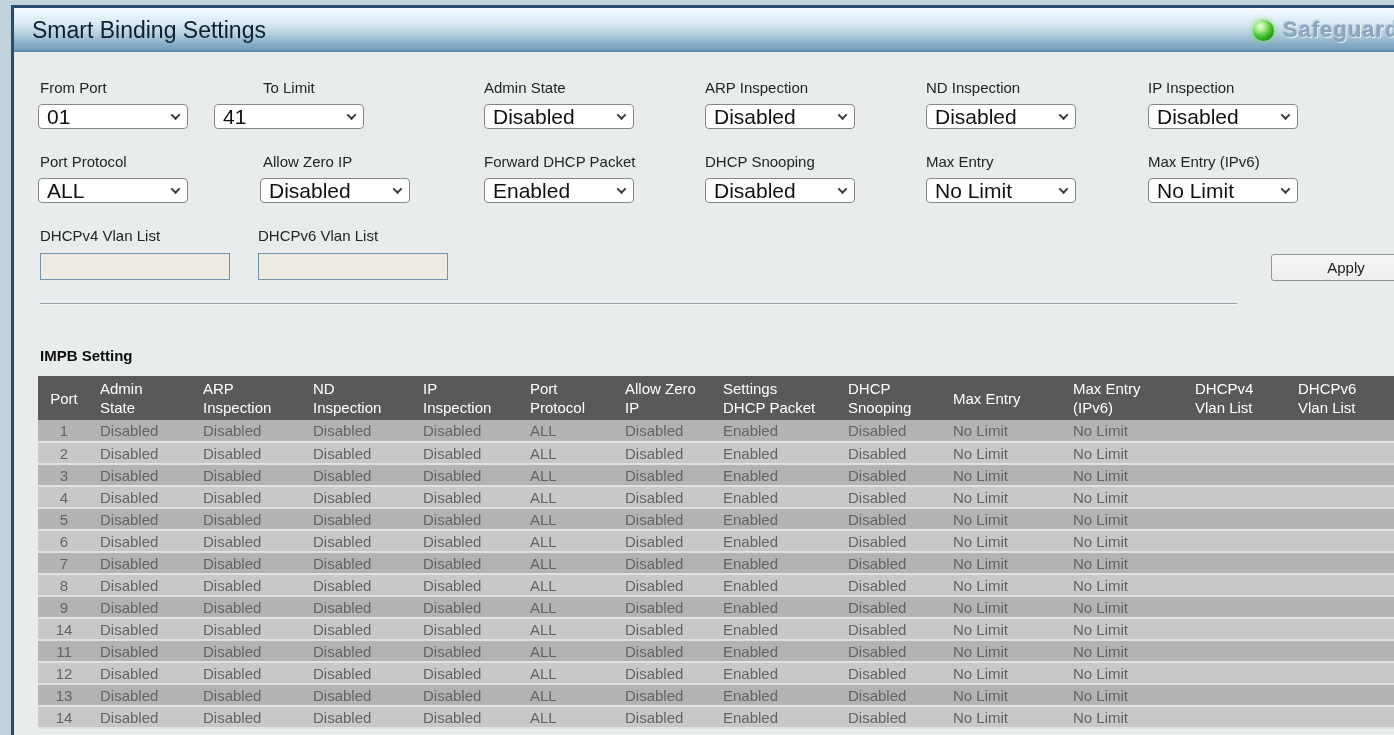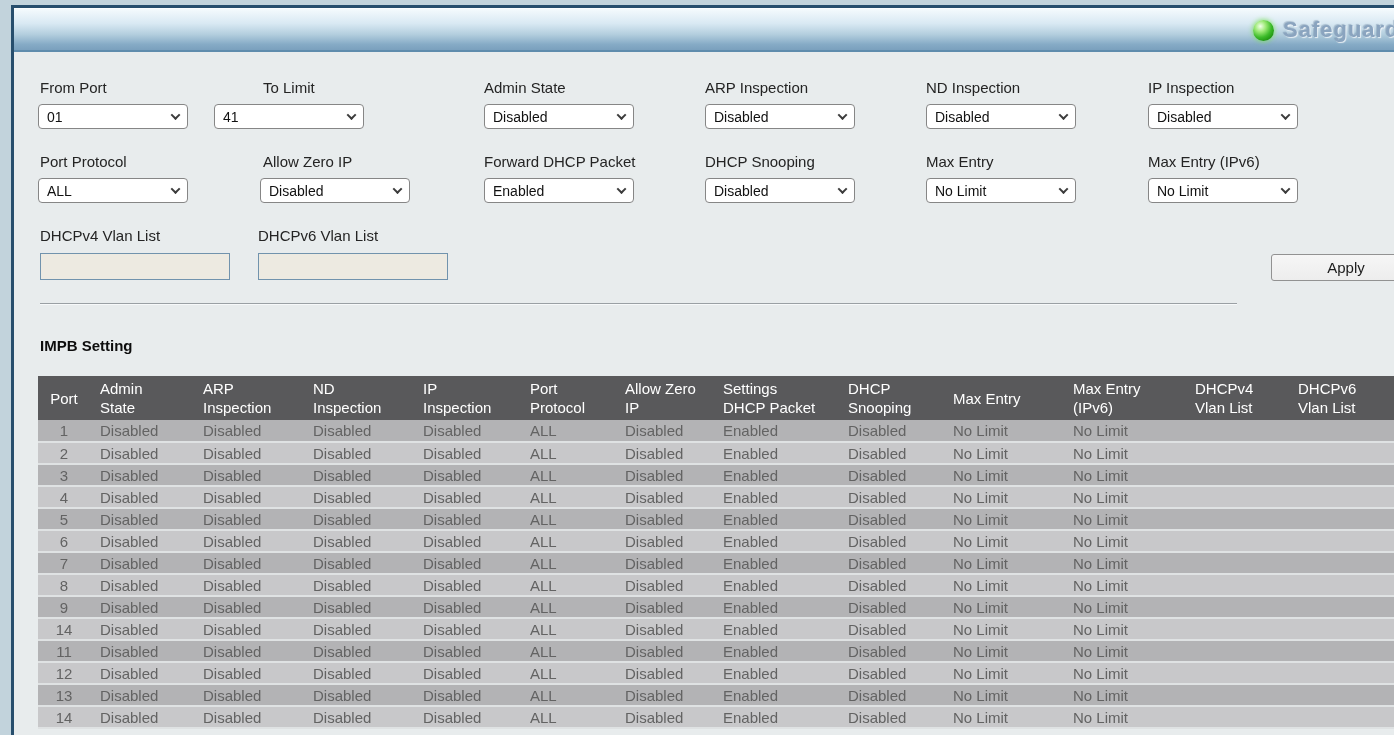--- a/index.html
+++ b/index.html
@@ -31,52 +31,53 @@
     border-bottom:2px solid #5f8cad;border-top:1px solid #fbfdfe;}
   .page-title{position:absolute;left:18px;top:0;line-height:42px;font-size:23px;color:var(--title-text);}
   .logo{position:absolute;left:1239px;top:0;height:42px;display:flex;align-items:center;gap:9px;}
   .orb{width:21px;height:21px;border-radius:50%;
     background:radial-gradient(circle at 35% 30%,#f2ffe9 0%,#9ae873 28%,var(--safeguard-green) 55%,#1f9410 78%,#116007 100%);
     box-shadow:0 0 4px 1px rgba(130,225,100,.75);}
   .logo-text{font-size:22px;font-weight:bold;letter-spacing:1px;color:var(--logo-text-color);
     text-shadow:1px 1px 1px rgba(255,255,255,.75),-1px -1px 1px rgba(80,110,140,.35);white-space:nowrap;}
   .flabel{position:absolute;font-size:15px;color:#242424;white-space:nowrap;}
   .select{position:absolute;width:150px;height:25px;background:#fff;border:1px solid #868686;border-radius:4px;
-    display:flex;align-items:center;padding:0 8px;font-size:14px;color:#111;cursor:default;}
+    display:flex;align-items:center;padding:0 8px;font-size:21px;color:#111;cursor:default;}
   .selval{flex:1;white-space:nowrap;overflow:hidden;}
   .chev{width:7px;height:7px;border-right:2px solid #3c3c3c;border-bottom:2px solid #3c3c3c;
     transform:rotate(45deg) translate(-1px,-1px);margin-left:4px;flex:none;}
   .vlan-input{position:absolute;width:190px;height:27px;background:var(--input-bg);
     border:1px solid var(--input-border);font-size:15px;padding:0 6px;color:#222;}
   .apply{position:absolute;left:1271px;top:254px;width:150px;height:27px;font-size:15px;color:#1c1c1c;
     background:linear-gradient(to bottom,#f6f6f6,#ededed);border:1px solid #929292;border-radius:3px;
     font-family:"Liberation Sans","DejaVu Sans",sans-serif;}
   .divider{position:absolute;left:40px;top:303px;width:1197px;height:2px;
     border:0;border-top:1px solid #9aa0a4;border-bottom:1px solid #f7f9fa;background:none;}
-  .section-title{position:absolute;left:40px;top:337px;font-size:15px;font-weight:bold;color:#0d0d0d;}
+  .section-title{position:absolute;left:40px;top:347px;font-size:15px;font-weight:bold;color:#0d0d0d;}
   table.impb{position:absolute;left:38px;top:376px;width:1362px;border-collapse:collapse;table-layout:fixed;
     font-size:15px;}
   table.impb th{background:var(--table-header-bg);color:var(--table-header-text);font-weight:normal;
     text-align:left;vertical-align:middle;padding:3px 0 3px 10px;height:44px;line-height:19px;}
   table.impb th.c-port{text-align:center;padding-left:0;}
   table.impb td{height:22px;color:var(--row-text);padding:0 0 0 10px;border-bottom:2px solid #dfe2e3;
     white-space:nowrap;overflow:hidden;}
   table.impb td.c-port{text-align:center;padding-left:0;}
   table.impb tbody tr:nth-child(odd) td{background:var(--row-odd);}
   table.impb tbody tr:nth-child(even) td{background:var(--row-even);}
 </style>
 </head>
 <body>
 
 <div class="screen">
   <div class="navy-top"></div>
   <div class="navy-left"></div>
   <div class="panel"></div>
 
   <div class="titlebar">
+    <span class="page-title">Smart Binding Settings</span>
     <div class="logo">
       <span class="orb"></span>
       <span class="logo-text">Safeguard</span>
     </div>
   </div>
 
   <div id="form-area">
       <div class="flabel" style="left: 40px; top: 79px;">From Port</div>
       <div class="select" style="left: 38px; top: 104px;">
         <span class="selval">01</span>

